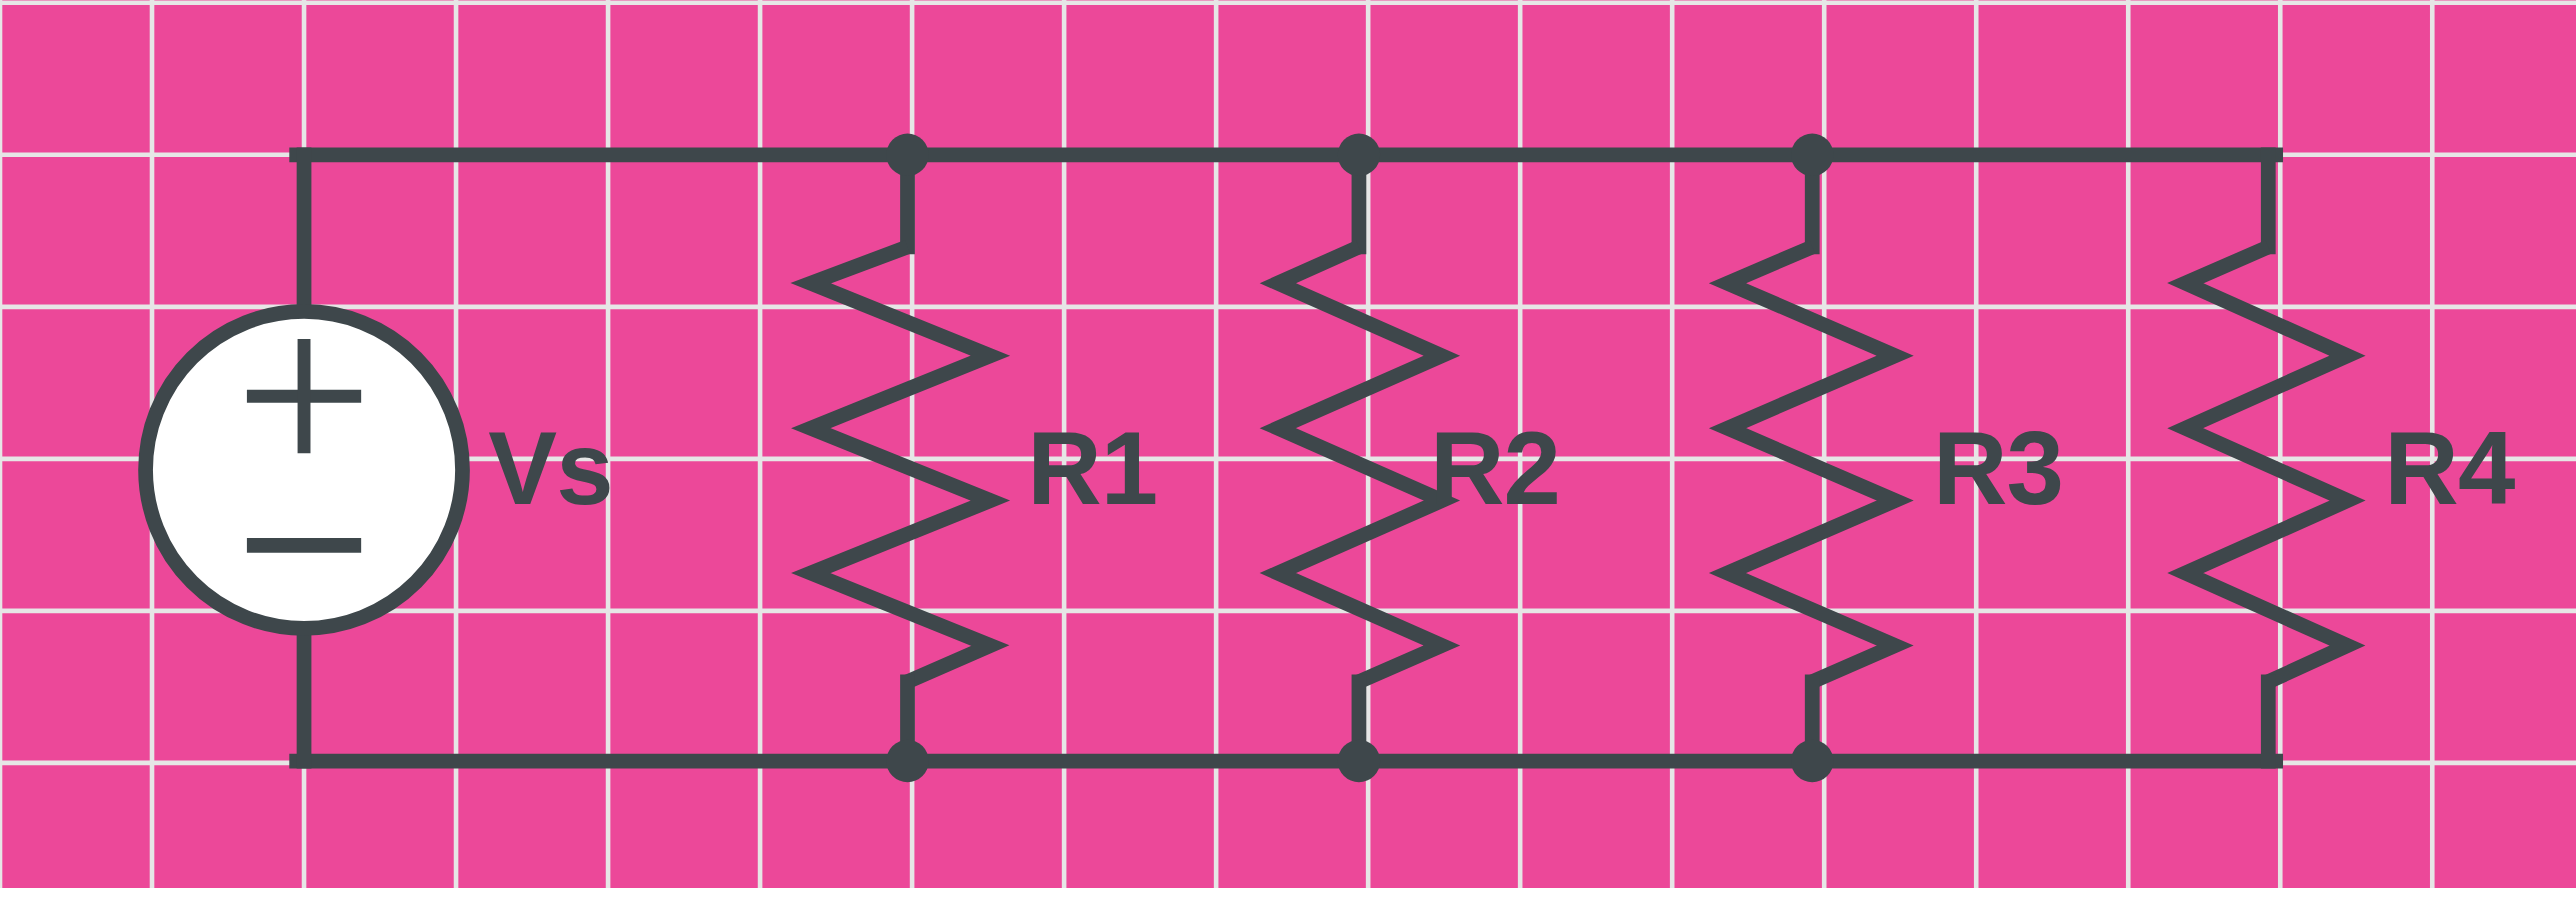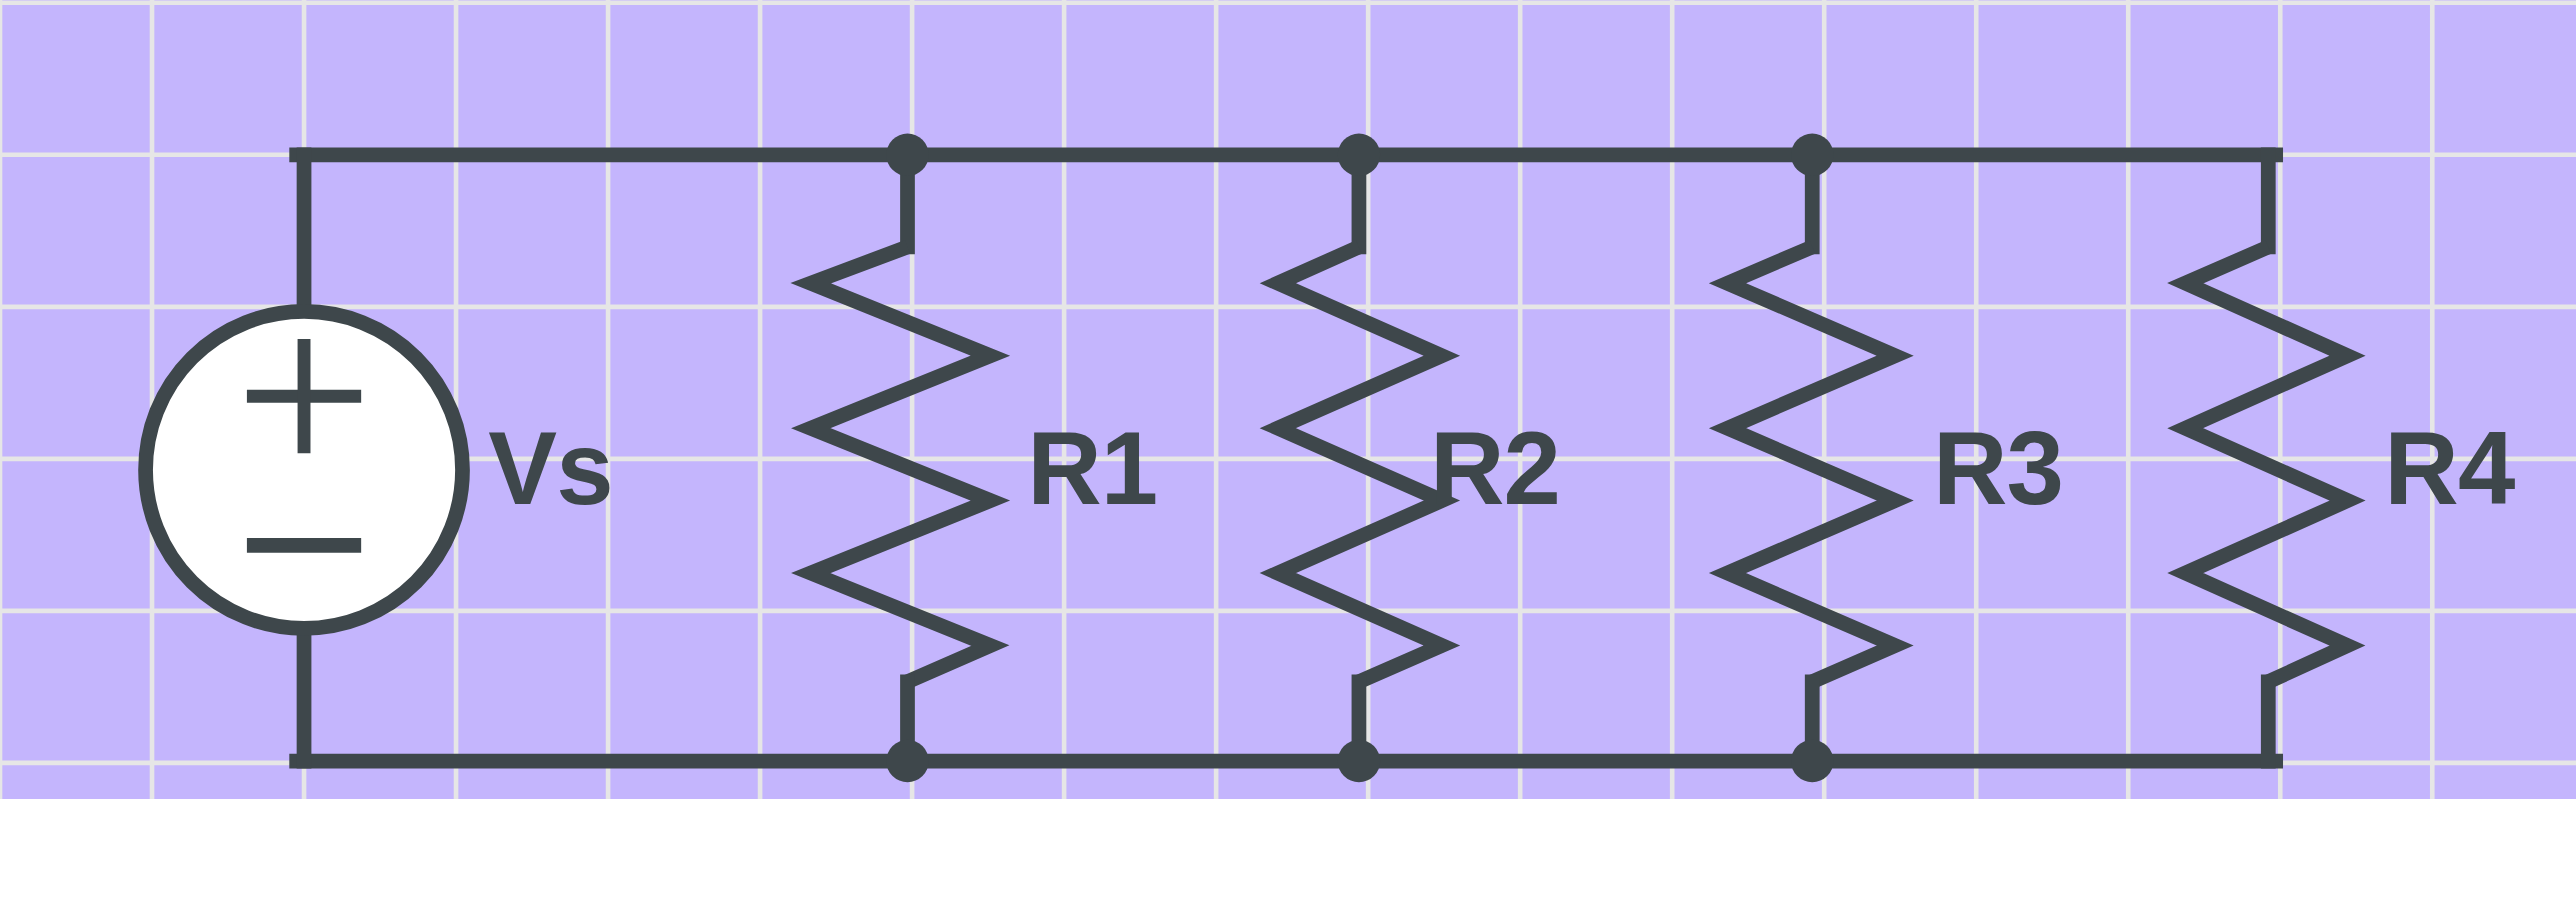--- a/index.html
+++ b/index.html
@@ -4,22 +4,22 @@
 <title>Circuit Diagram</title>
 <style>
   html, body {
     margin: 0;
     padding: 0;
     background: #ffffff;
   }
   #canvas {
     position: relative;
     width: 2576px;
-    height: 799px;
-    background: #c4b5fd;
+    height: 888px;
+    background: #ec4899;
     overflow: hidden;
     font-family: "Liberation Sans", "DejaVu Sans", sans-serif;
   }
   #grid-layer, #circuit-layer {
     position: absolute;
     top: 0;
     left: 0;
     width: 2576px;
     height: 914px;
     display: block;

